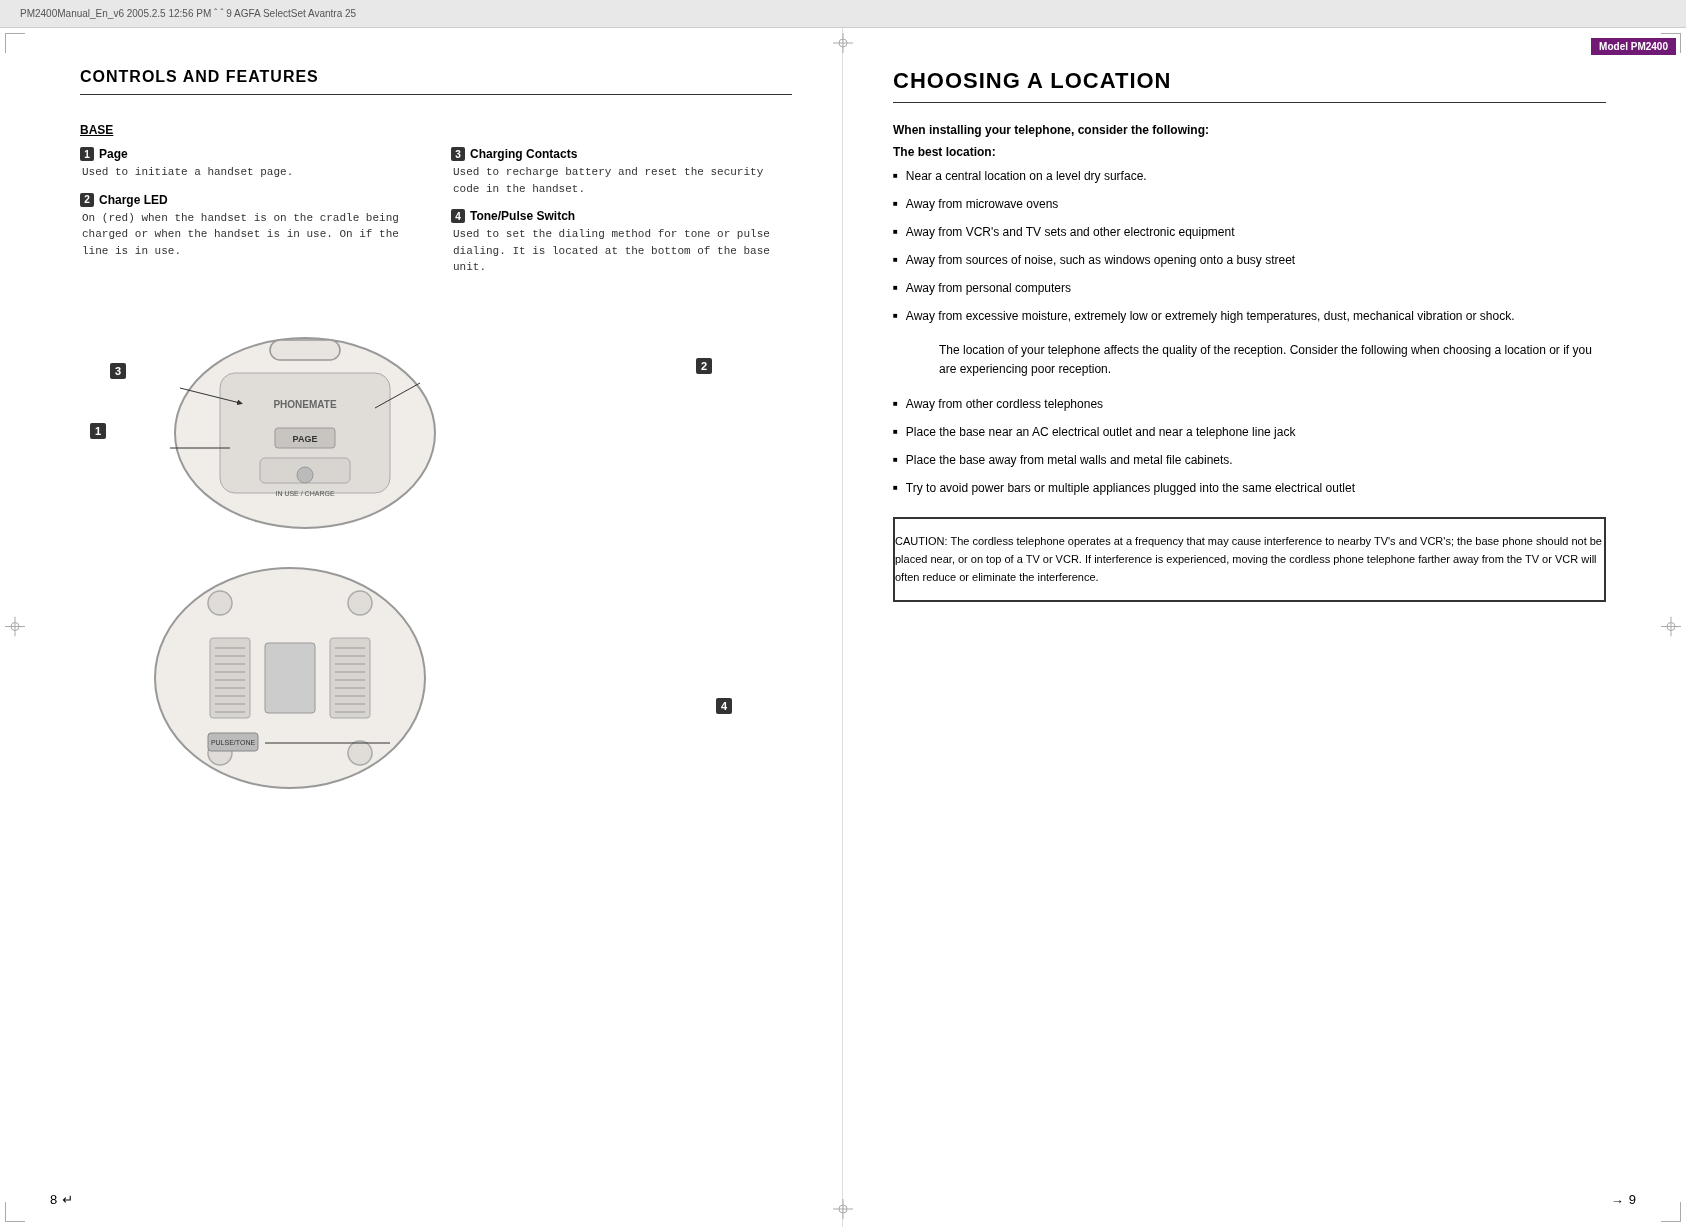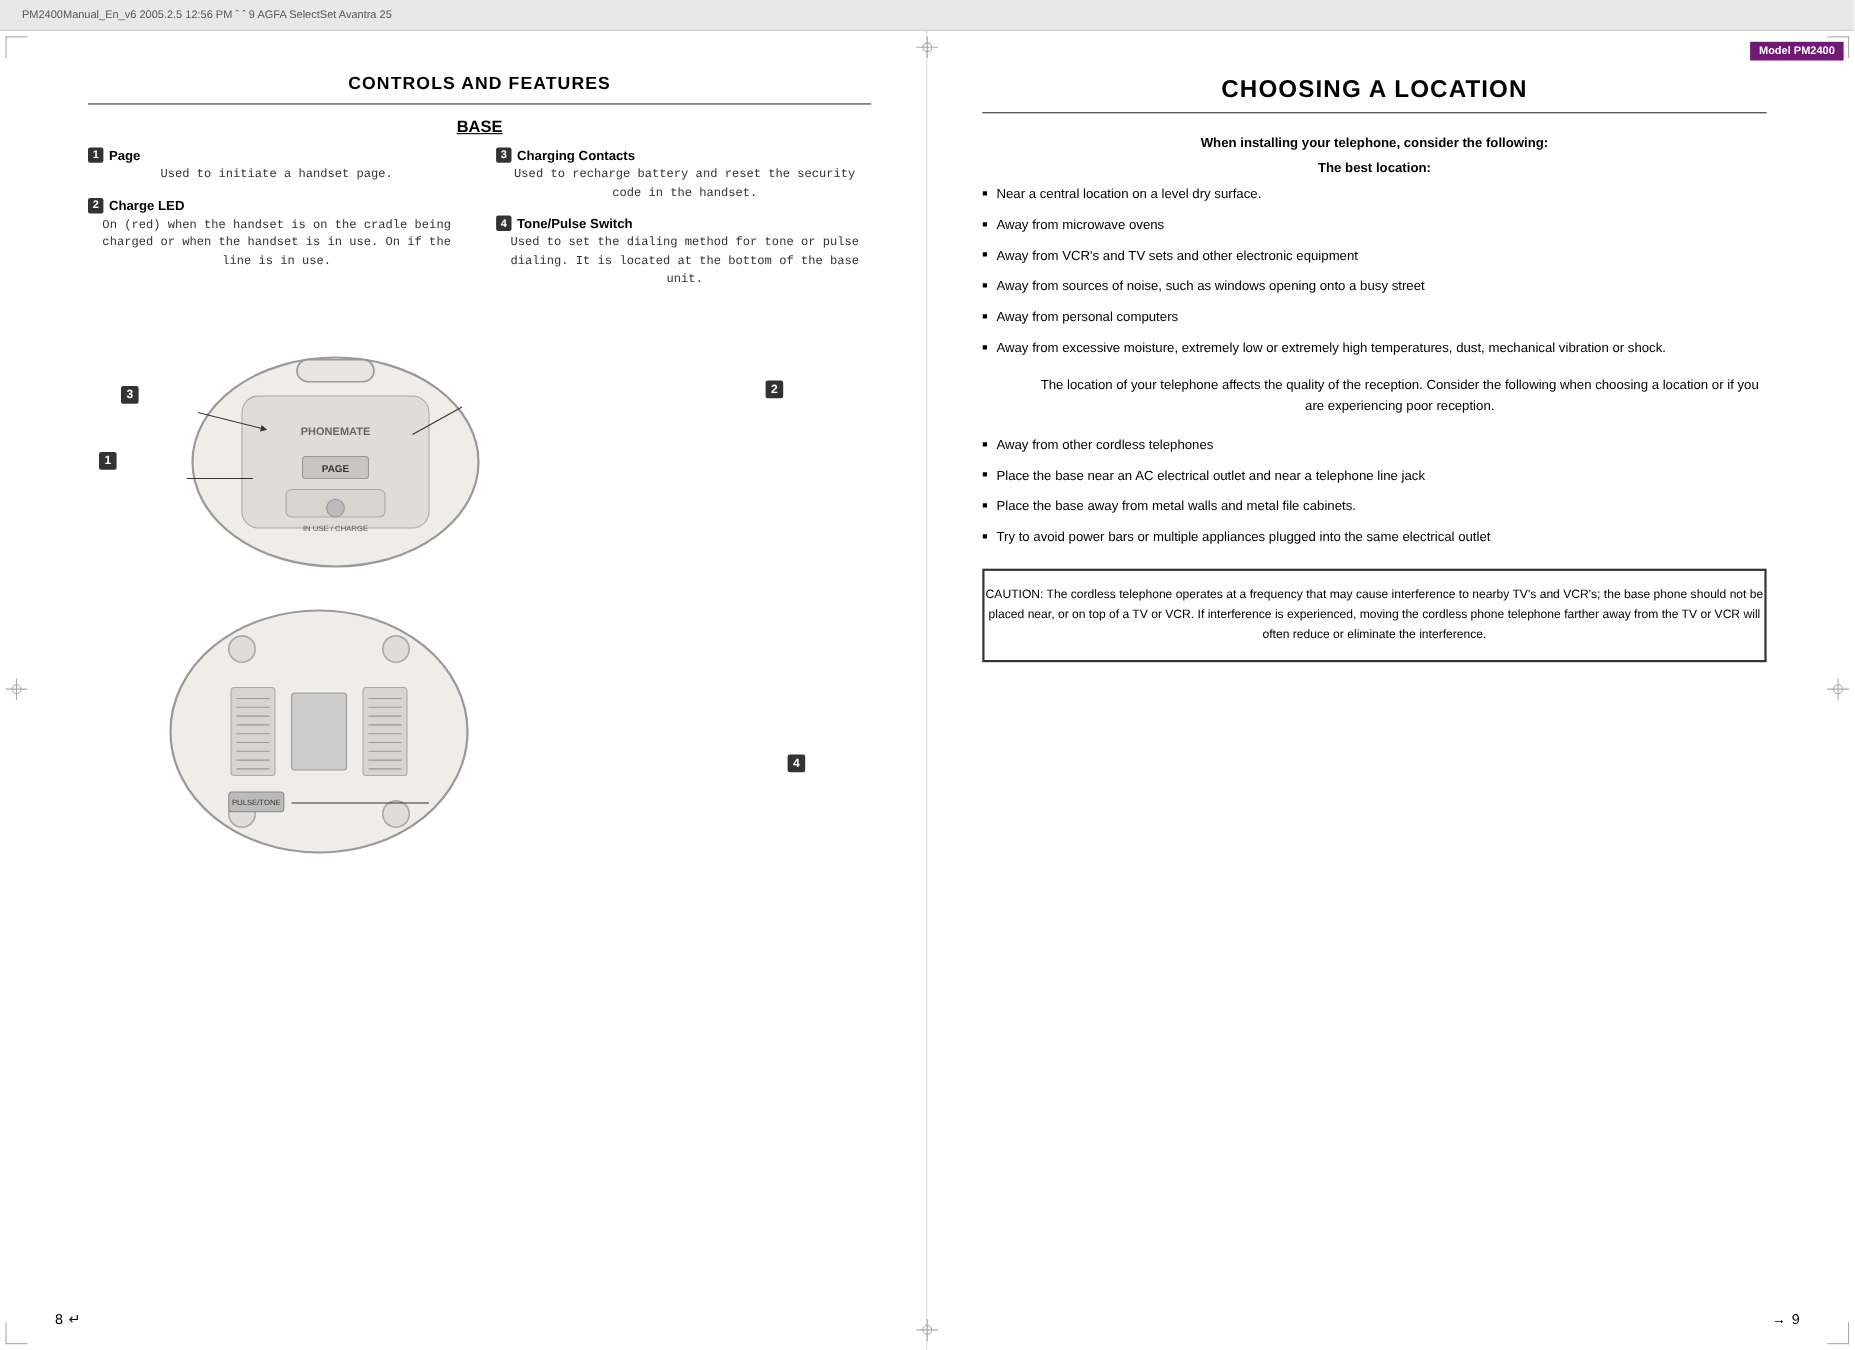--- a/index.html
+++ b/index.html
@@ -11,21 +11,20 @@
       font-size: 13px;
       overflow: hidden;
       position: relative;
     }
 
     .page-container {
       width: 1686px;
       height: 1227px;
       display: flex;
       flex-direction: column;
-      text-align: center;
     }
 
     
     .top-bar {
       width: 100%;
       height: 28px;
       background: #e8e8e8;
       border-bottom: 1px solid #ccc;
       display: flex;
       align-items: center;
@@ -65,29 +64,29 @@
     .corner-tl { top: 5px; left: 5px; border-top: 1px solid #aaa; border-left: 1px solid #aaa; }
     .corner-tr { top: 5px; right: 5px; border-top: 1px solid #aaa; border-right: 1px solid #aaa; }
     .corner-bl { bottom: 5px; left: 5px; border-bottom: 1px solid #aaa; border-left: 1px solid #aaa; }
     .corner-br { bottom: 5px; right: 5px; border-bottom: 1px solid #aaa; border-right: 1px solid #aaa; }
 
     
     .page-title {
       font-size: 16px;
       font-weight: bold;
       letter-spacing: 1px;
-      margin-bottom: 12px;
+      margin-bottom: 28px;
       border-bottom: 1px solid #333;
       padding-bottom: 8px;
     }
 
     
     .section-header {
       font-weight: bold;
-      font-size: 15px;
+      font-size: 12px;
       margin-bottom: 10px;
       text-decoration: underline;
     }
 
     
     .feature-grid {
       display: grid;
       grid-template-columns: 1fr 1fr;
       gap: 10px 30px;
       margin-bottom: 20px;

